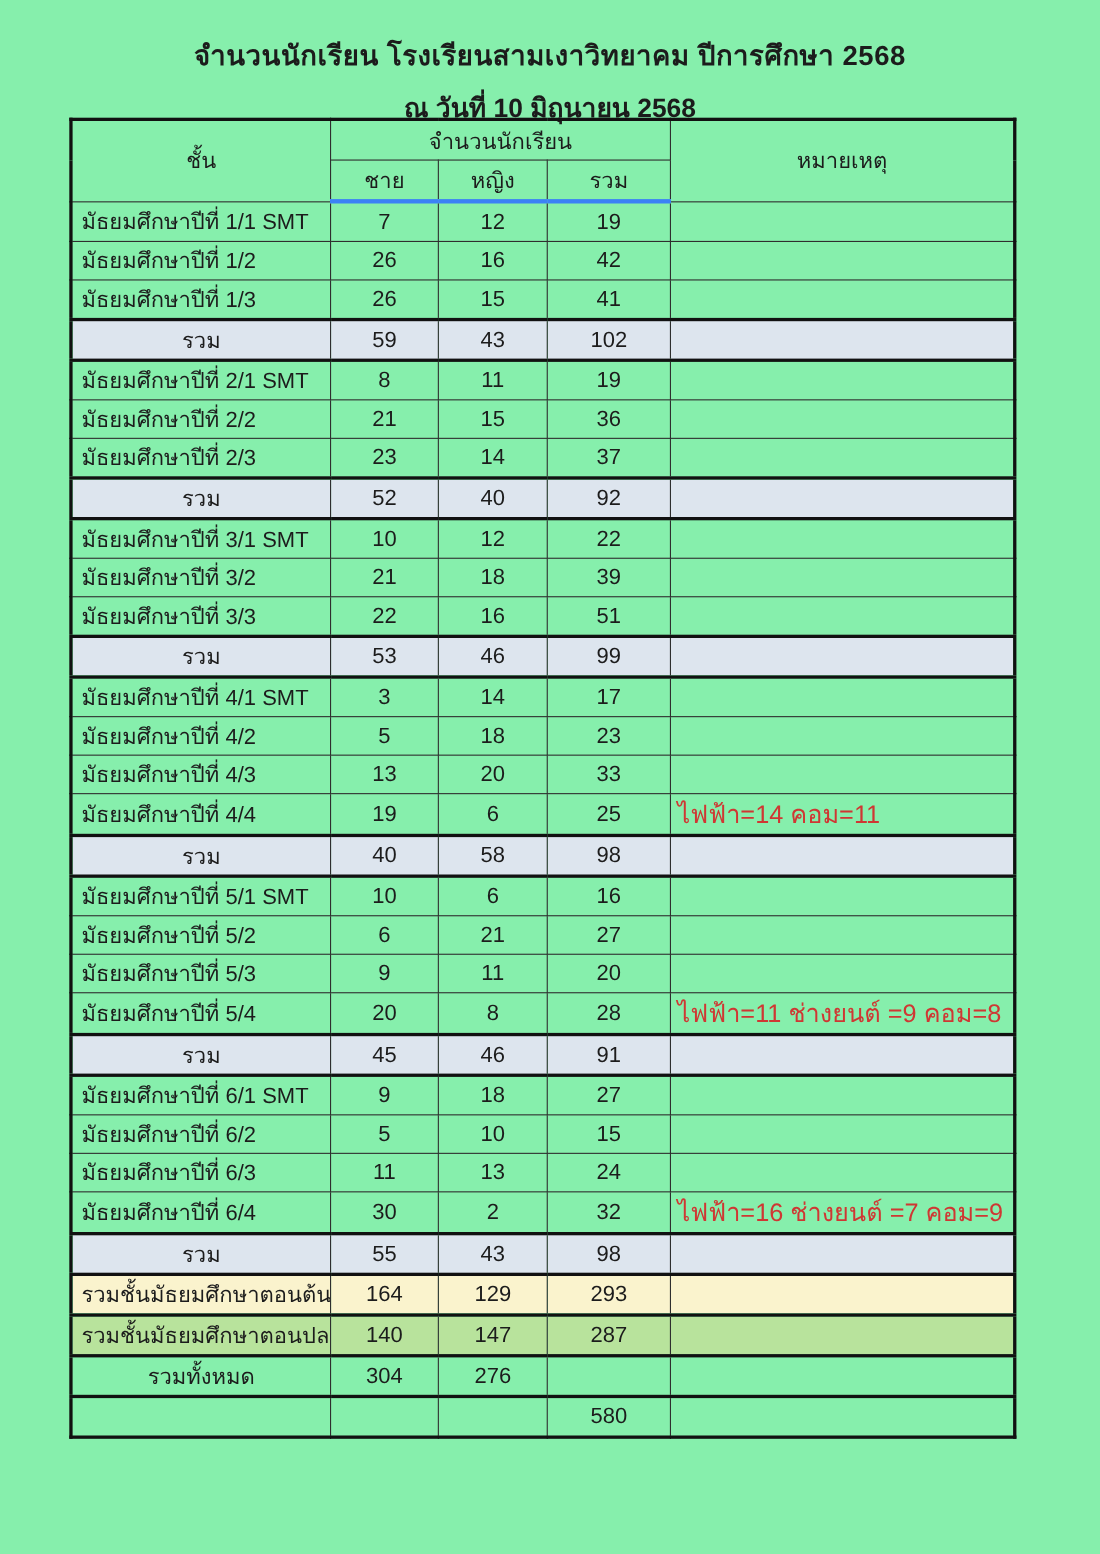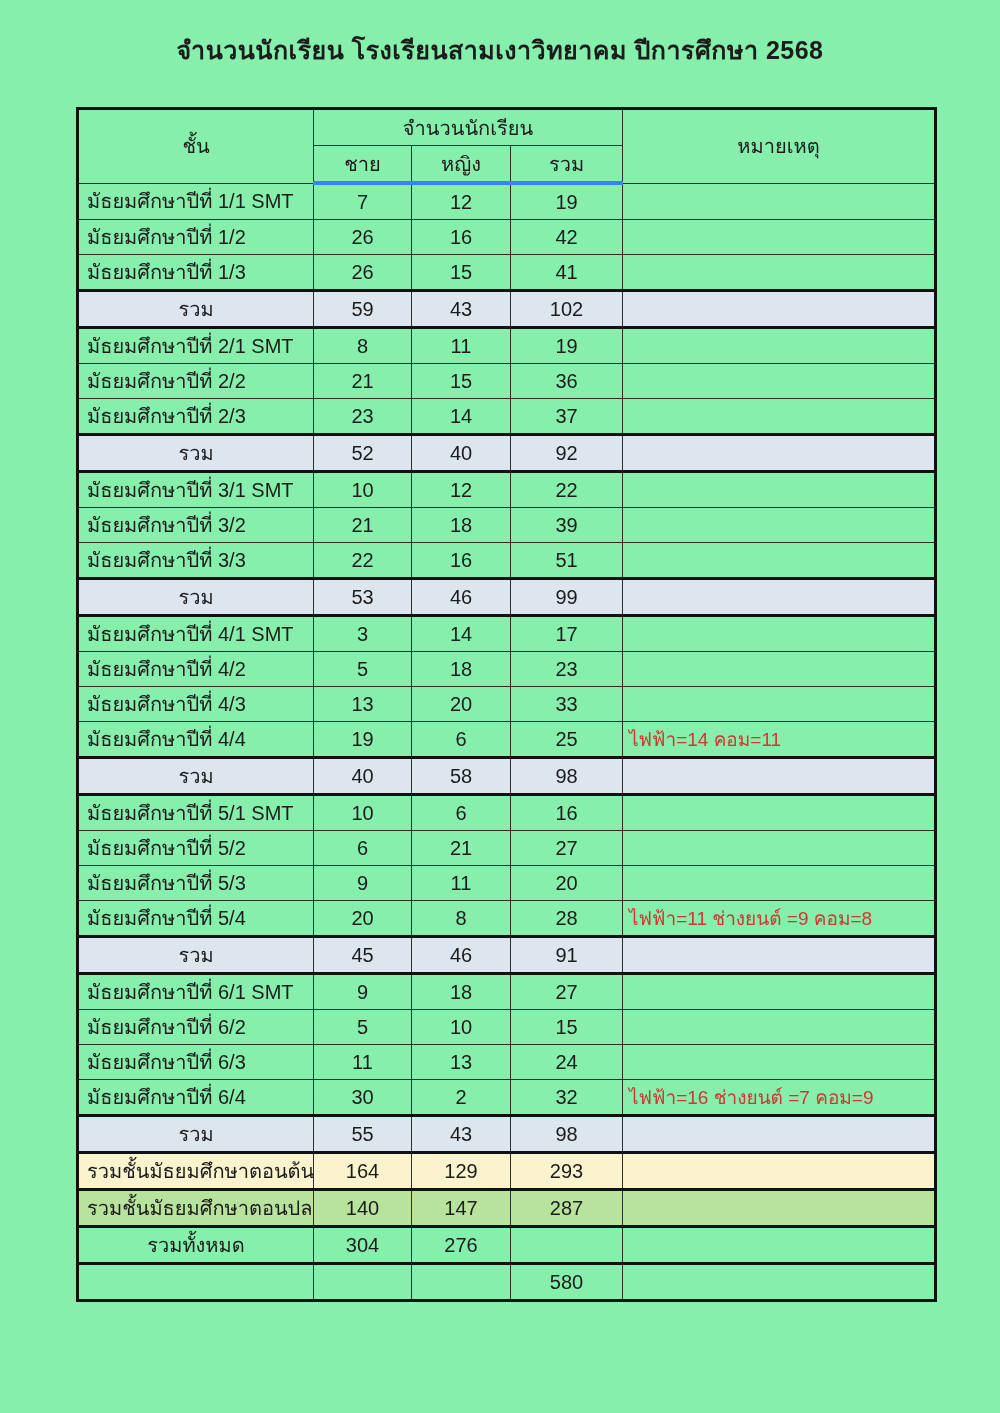--- a/index.html
+++ b/index.html
@@ -20,21 +20,21 @@
     letter-spacing: 0.5px;
   }
   .subtitle {
     margin-top: 8px;
     text-align: center;
     font-size: 24px;
     font-weight: bold;
   }
   table.count-table {
     position: absolute;
-    left: 76px;
+    left: 63px;
     top: 107px;
     width: 858px;
     border-collapse: collapse;
     table-layout: fixed;
     border: 3px solid #111;
   }
   .count-table th, .count-table td {
     border: 1.6px solid #2e2e2e;
     height: 34px;
     padding: 0 4px;
@@ -55,28 +55,29 @@
   tr.row-class td.c-class,
   tr.row-summary-lower td.c-class,
   tr.row-summary-upper td.c-class {
     text-align: left;
     padding-left: 8px;
   }
   td.c-remark {
     text-align: left;
     padding-left: 6px;
     color: var(--remark-color, #cf3733);
-    font-size: 19px;
+    font-size: 23px;
   }
 </style>
 </head>
 <body>
 
 <div class="page" style="--total-bg: #dde5ee; --lower-bg: #faf3cd; --upper-bg: #b8e39c; --remark-color: #cf3733;">
   <div class="title">จำนวนนักเรียน โรงเรียนสามเงาวิทยาคม  ปีการศึกษา 2568</div>
+  <div class="subtitle">ณ วันที่ 10  มิถุนายน 2568</div>
 
   <table class="count-table">
     <colgroup>
       <col style="width:236px">
       <col style="width:98px">
       <col style="width:99px">
       <col style="width:112px">
       <col style="width:313px">
     </colgroup>
     <thead>

